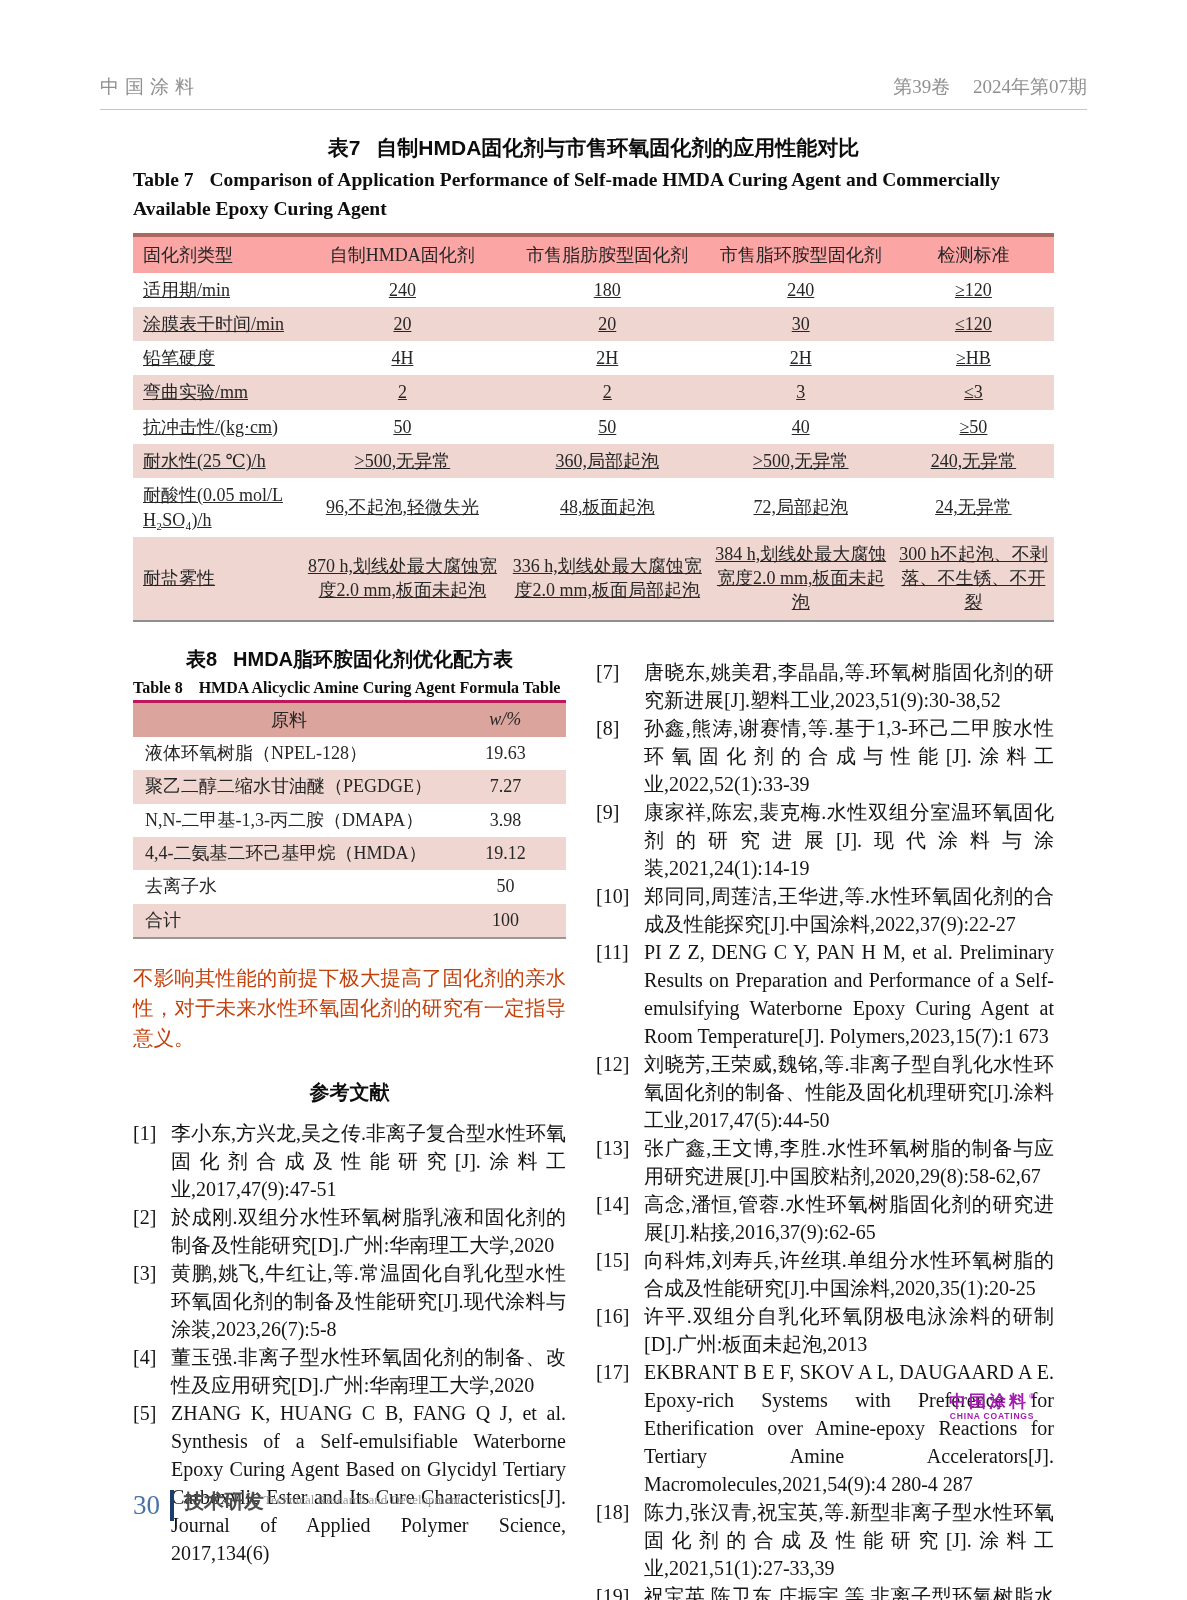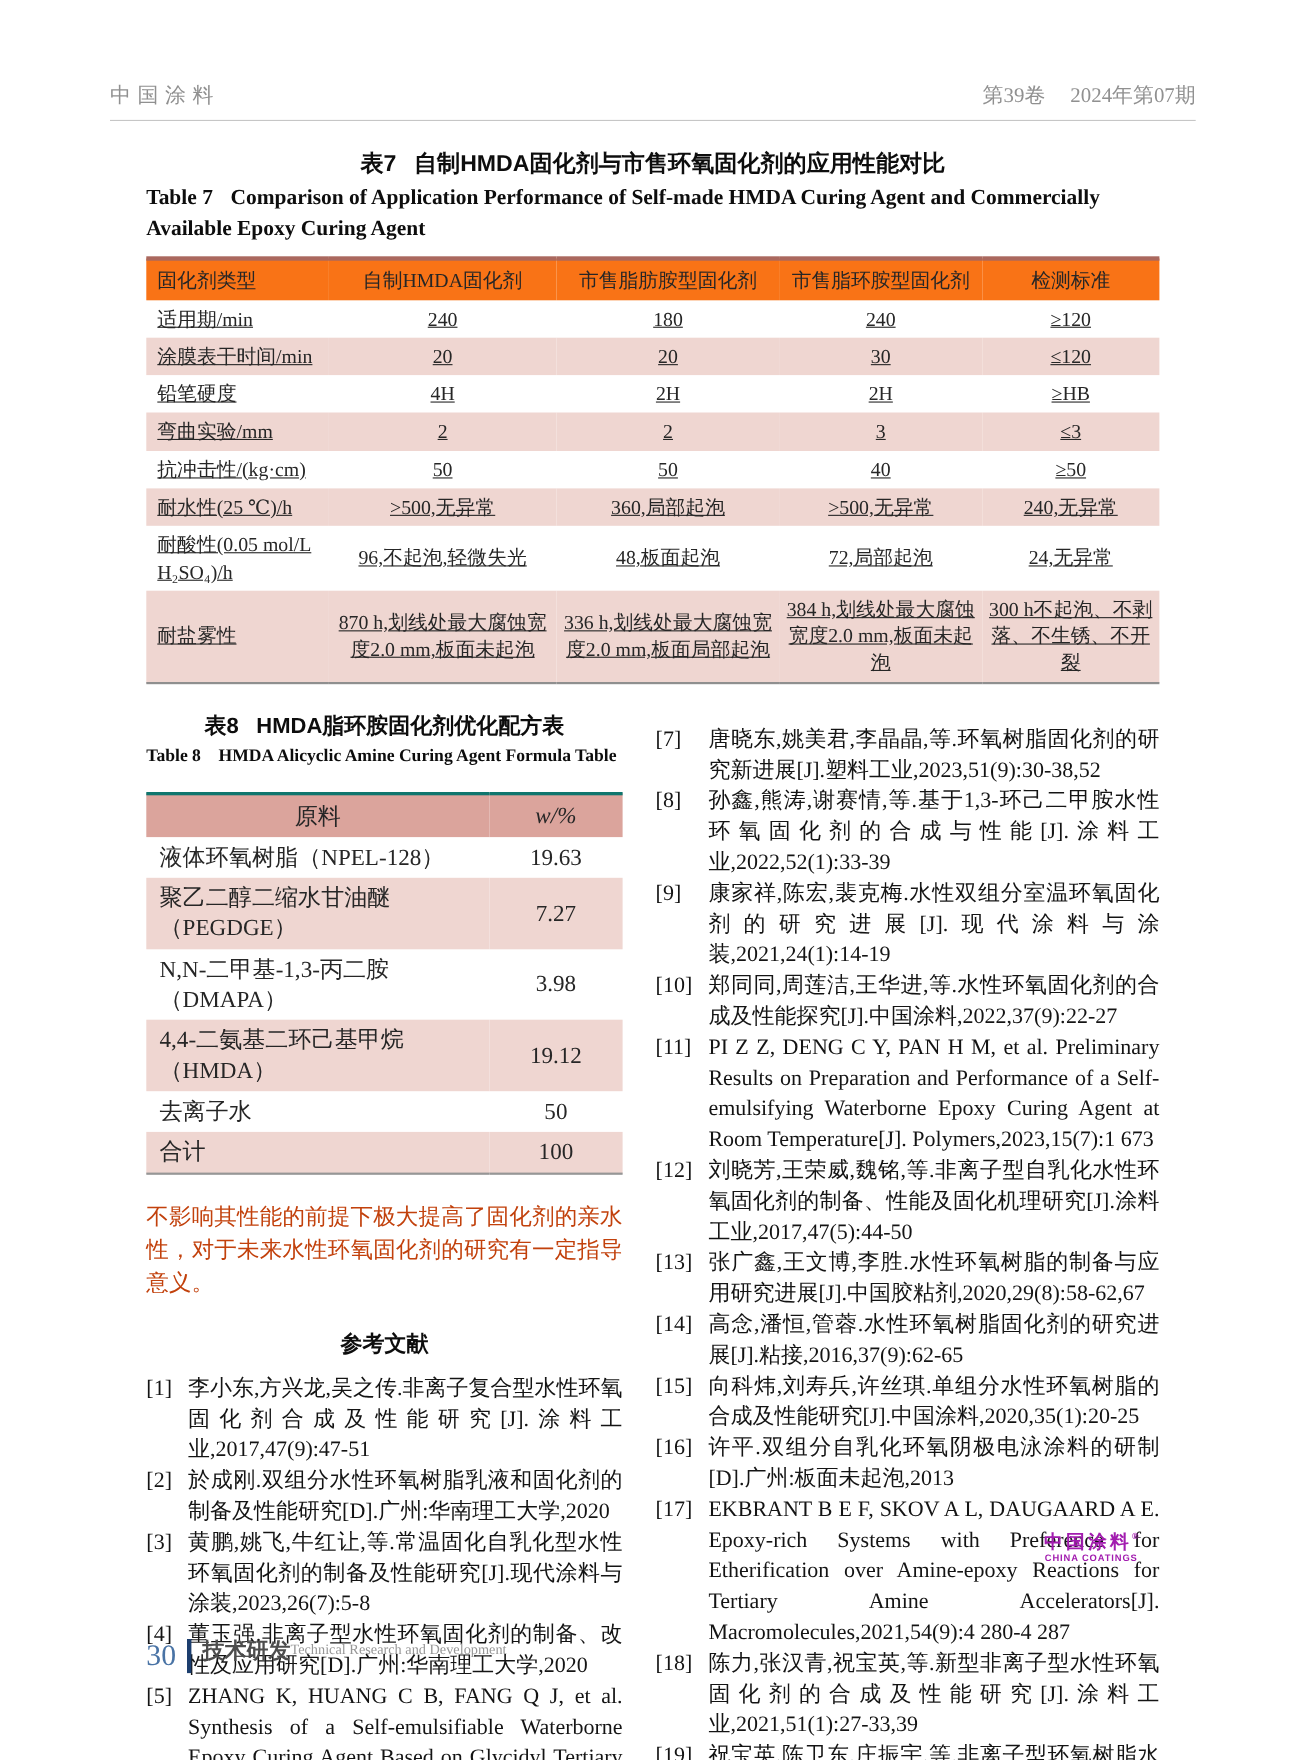--- a/index.html
+++ b/index.html
@@ -20,35 +20,35 @@
   .tbl-title-zh { text-align:center; font-family:"Liberation Sans","DejaVu Sans",sans-serif;
     font-weight:700; font-size:21px; color:#0d0d0d; }
   .tbl-title-en { text-align:left; font-weight:700; font-size:19.5px; line-height:1.5;
     margin-top:3px; color:#0d0d0d; }
   .t-label { margin-right:16px; }
   .t7-titles { margin-top:24px; }
   
   table { border-collapse:collapse; }
   .t7 { width:100%; margin-top:9px; font-size:18px; color:#262626;
     border-top:4px solid #aa685e; border-bottom:2px solid #8f8f8f; }
-  .t7 th { background:#f97316; font-weight:400; padding:6px 4px; }
+  .t7 th { background:#fca5a5; font-weight:400; padding:6px 4px; }
   .t7 td { padding:5px 5px; text-align:center; line-height:1.35;text-decoration:underline; }
   .t7 th:first-child, .t7 td:first-child { text-align:left; padding-left:10px; }
   .t7 tbody tr:nth-child(even) td { background:#efd6d1; }
   .t7 col.c0{width:18%;} .t7 col.c1{width:22.5%;} .t7 col.c2{width:22%;}
   .t7 col.c3{width:20%;} .t7 col.c4{width:17.5%;}
   
   .columns { display:flex; gap:30px; margin-top:24px; align-items:flex-start; }
   .col-left { width:433px; flex:none; }
   .col-right { width:458px; flex:none; padding-top:12px; }
   
   .t8-title-zh { font-size:20px; }
   .t8-title-en { font-size:16px; }
-  .t8 { width:100%; margin-top:20px; font-size:21px; color:#262626;
-    border-top:3px solid #0f766e; border-bottom:2px solid #969696; }
+  .t8 { width:100%; margin-top:0; font-size:18px; color:#262626;
+    border-top:3px solid #be185d; border-bottom:2px solid #969696; }
   .t8 th { background:#dba49c; font-weight:400; padding:5px 4px; }
   .t8 td { padding:5px 6px; line-height:1.3; }
   .t8 td:first-child { text-align:left; padding-left:12px; }
   .t8 td:last-child, .t8 th:last-child { text-align:center; }
   .t8 tbody tr:nth-child(even) td { background:#efd6d1; }
   .t8 col.c0{width:72%;} .t8 col.c1{width:28%;}
   .w-head { font-style:italic; }
   
   .body-par { margin:24px 0 0; font-size:20.5px; line-height:30px; text-align:justify; color:#c2410c; }
   .ref-heading { text-align:center; font-family:"Liberation Sans","DejaVu Sans",sans-serif;

